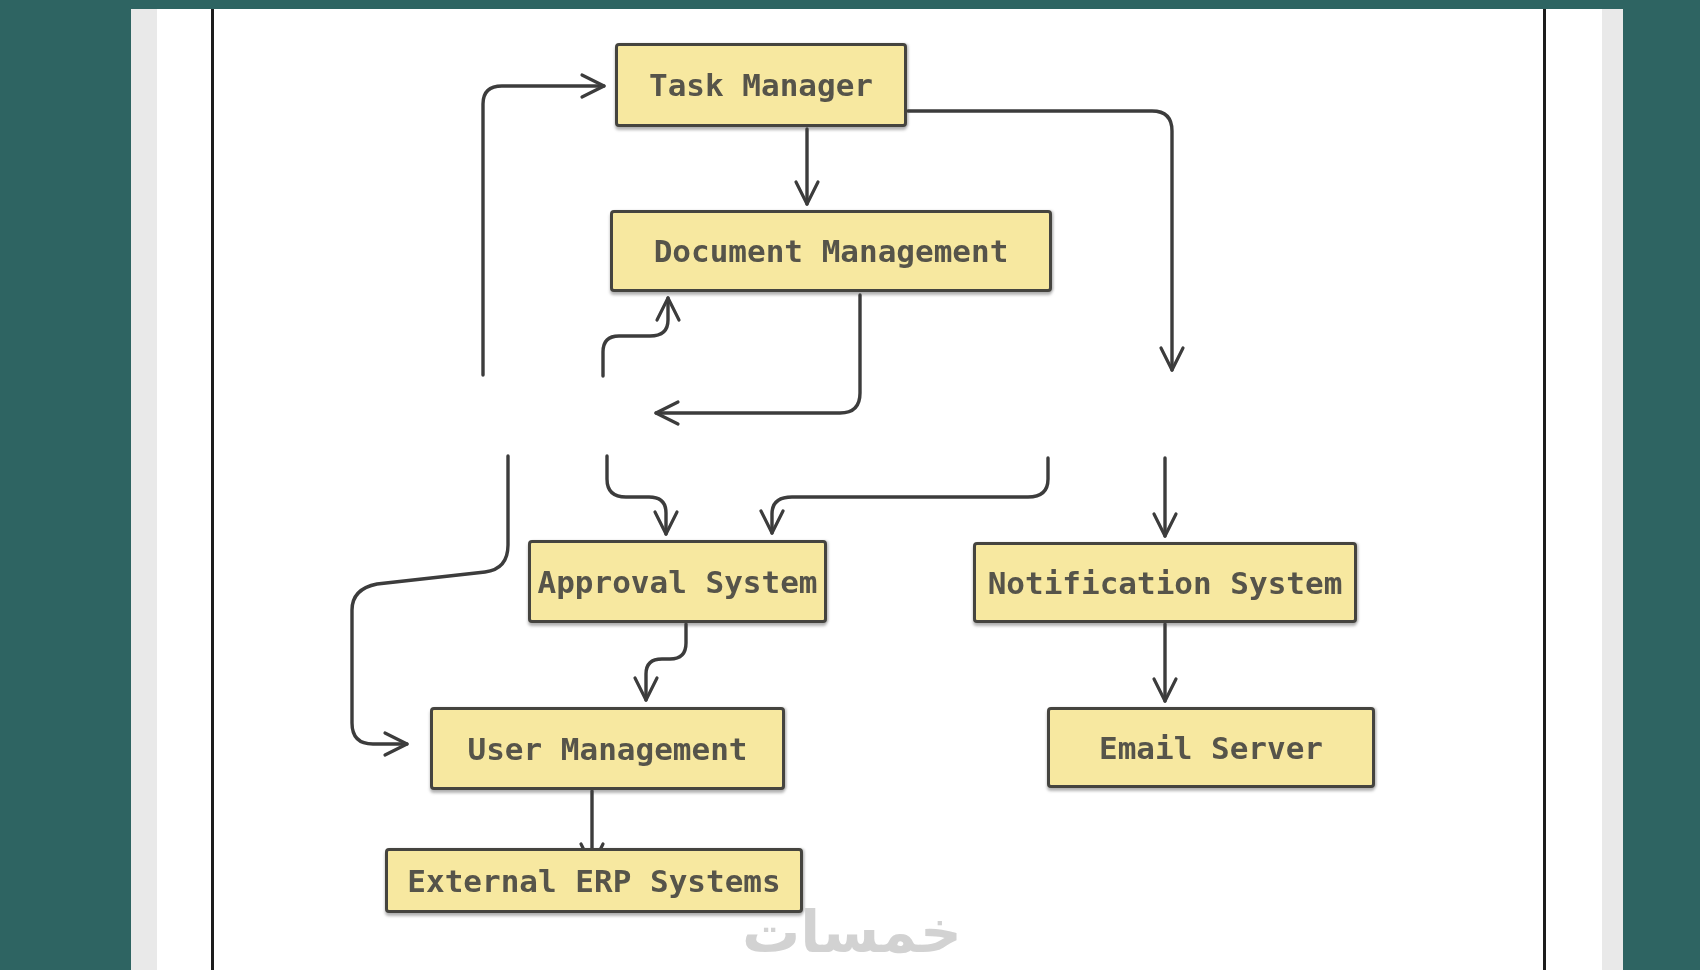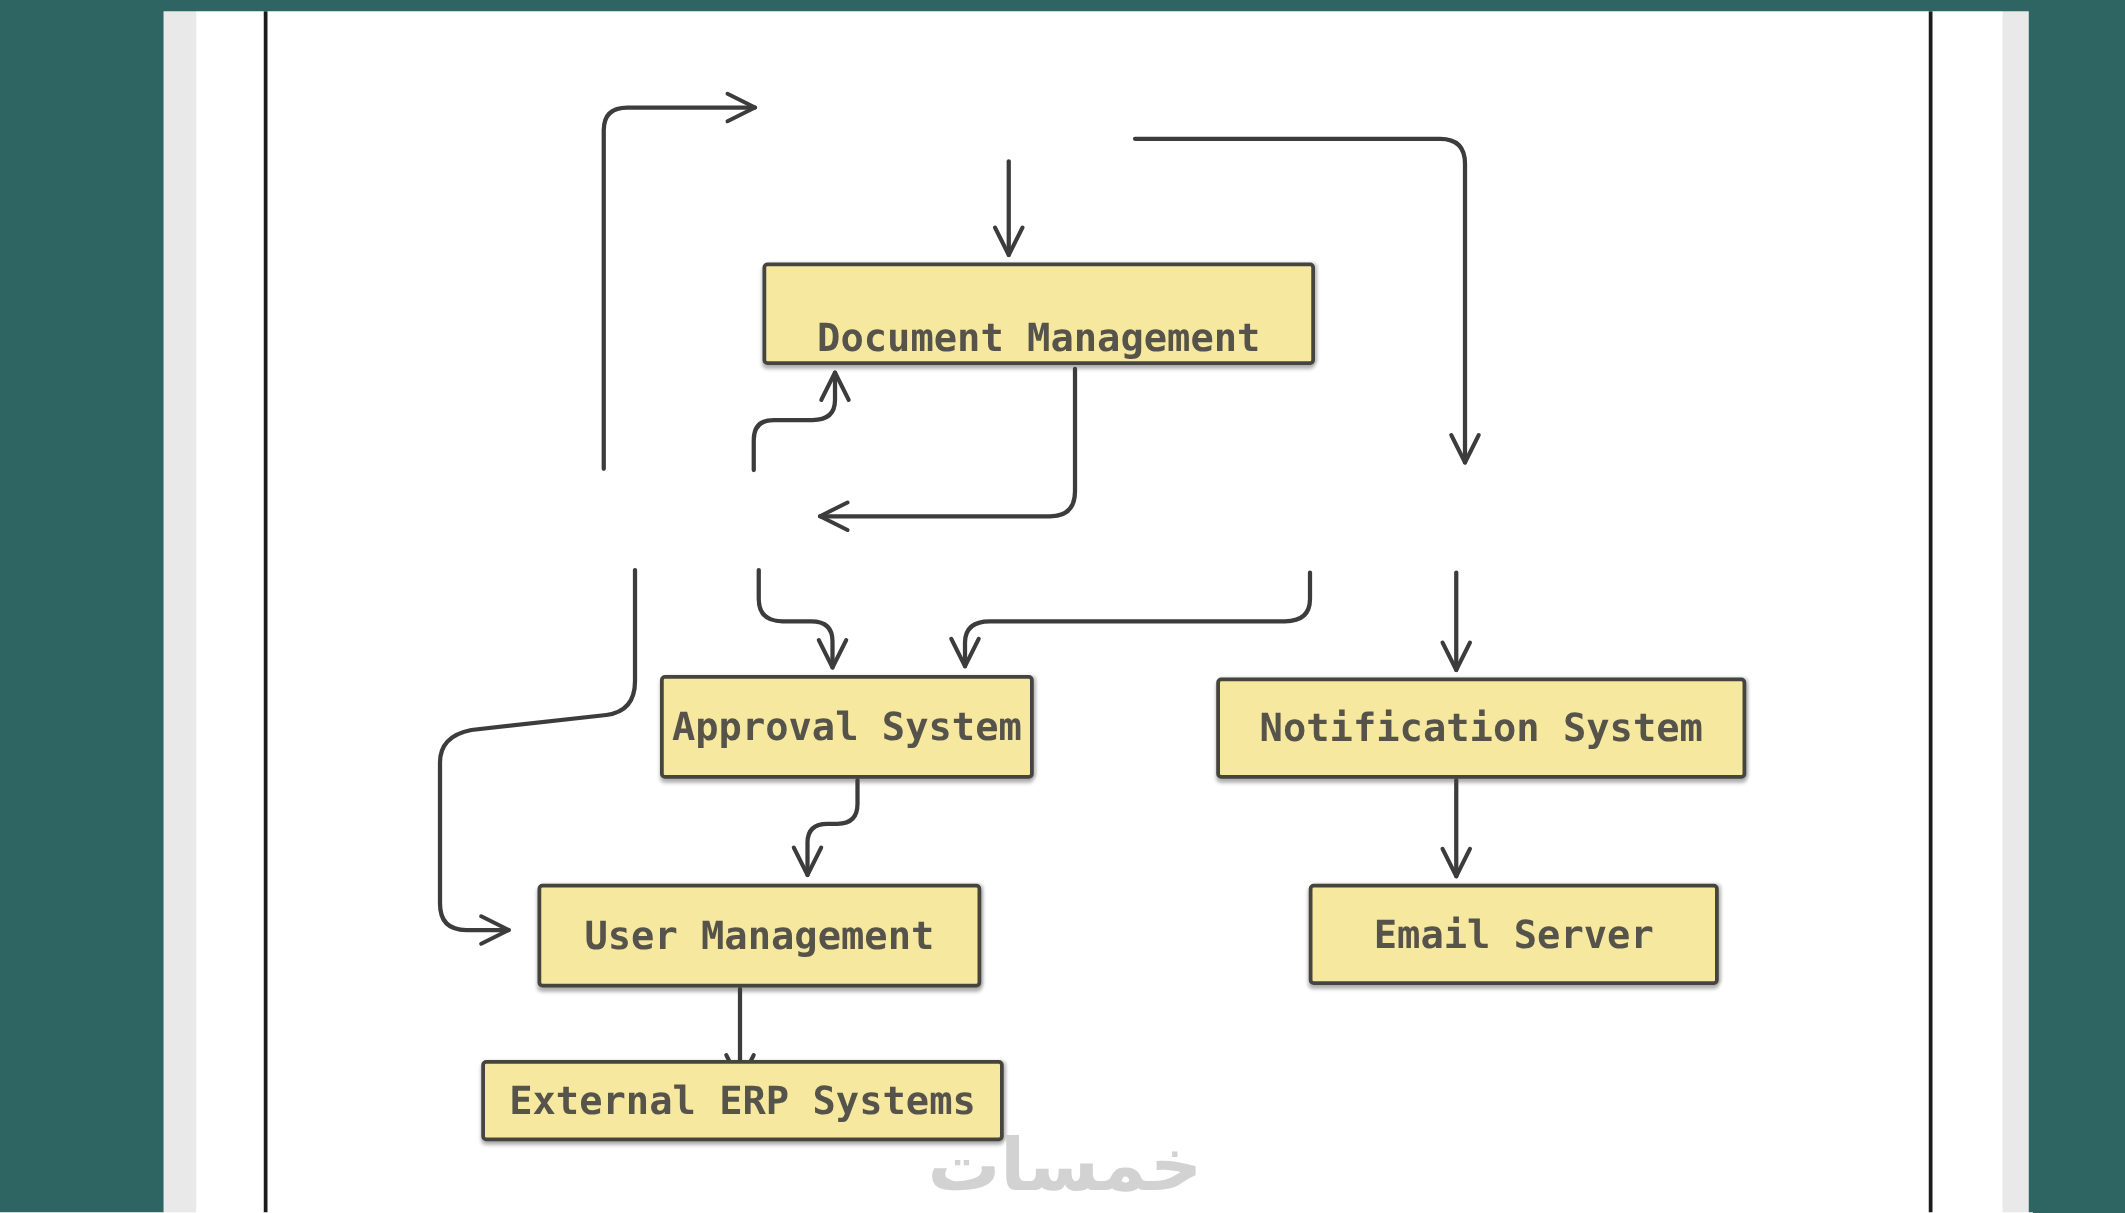--- a/index.html
+++ b/index.html
@@ -89,27 +89,30 @@
         <path d="M 1048 458 L 1048 479 Q 1048 497 1028 497 L 792 497 Q 772 497 772 514 L 772 533" marker-end="url(#arrowhead)"></path>
         <path d="M 1165 458 L 1165 536" marker-end="url(#arrowhead)"></path>
         <path d="M 508 456 L 508 545 Q 508 569 485 572 L 377 584 Q 352 589 352 610 L 352 723 Q 352 744 373 744 L 407 744" marker-end="url(#arrowhead)"></path>
         <path d="M 686 624 L 686 643 Q 686 659 670 659 L 662 659 Q 646 659 646 674 L 646 700" marker-end="url(#arrowhead)"></path>
         <path d="M 592 791 L 592 866" marker-end="url(#arrowhead)"></path>
         <path d="M 1165 624 L 1165 701" marker-end="url(#arrowhead)"></path>
       </g>
   </svg>
 
   <div id="nodes-layer">
-      <div class="node" style="left: 610px; top: 210px; width: 442px; height: 82px; align-items: flex-end;">
+      <div class="node" style="left: 615px; top: 43px; width: 292px; height: 84px;">
+        <span>Task Manager</span>
+      </div>
+      <div class="node" style="left: 610px; top: 210px; width: 442px; height: 82px;">
         <span>Document Management</span>
       </div>
       <div class="node" style="left: 528px; top: 540px; width: 299px; height: 83px;">
         <span>Approval System</span>
       </div>
-      <div class="node" style="left: 973px; top: 542px; width: 424px; height: 81px;">
+      <div class="node" style="left: 973px; top: 542px; width: 384px; height: 81px;">
         <span>Notification System</span>
       </div>
       <div class="node" style="left: 430px; top: 707px; width: 355px; height: 83px;">
         <span>User Management</span>
       </div>
       <div class="node" style="left: 1047px; top: 707px; width: 328px; height: 81px;">
         <span>Email Server</span>
       </div>
       <div class="node" style="left: 385px; top: 848px; width: 418px; height: 65px;">
         <span>External ERP Systems</span>

